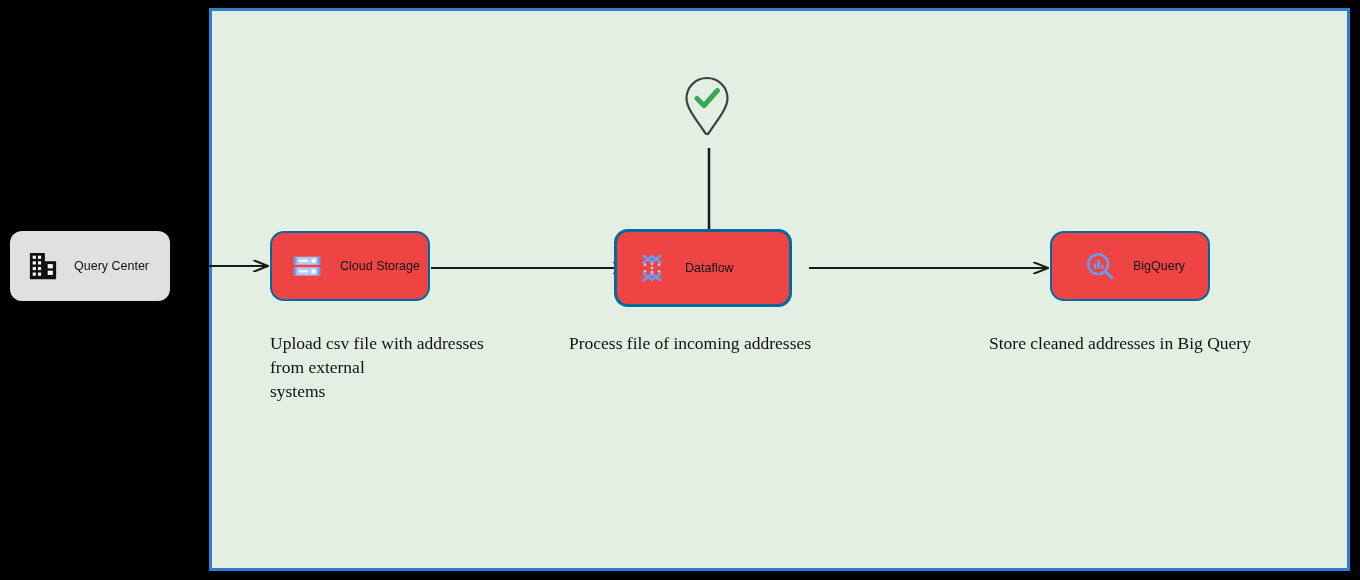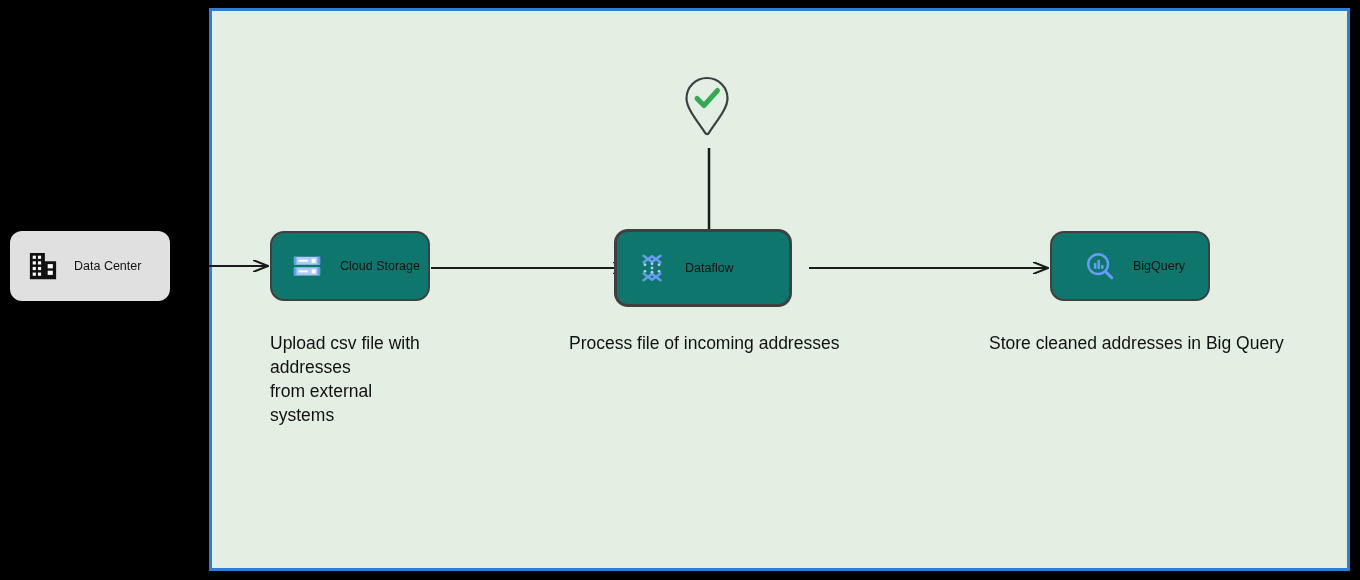--- a/index.html
+++ b/index.html
@@ -57,22 +57,22 @@
   .datacenter-label {
     font-size: 12.5px;
     color: #111111;
     margin-left: 16px;
     white-space: nowrap;
   }
 
   
   .svc-node {
     position: absolute;
-    background: #0f766e;
-    border: 2px solid #404040;
+    background: #ef4444;
+    border: 2px solid #0369a1;
     border-radius: 14px;
     display: flex;
     align-items: center;
     box-sizing: border-box;
   }
   .svc-node.emphasis {
     border-width: 3px;
   }
   .svc-icon {
     width: 30px;
@@ -113,20 +113,21 @@
     white-space: pre-line;
   }
 
   
   .caption {
     position: absolute;
     font-size: 17.5px;
     color: #111111;
     line-height: 24px;
     white-space: pre-line;
+    font-family: Liberation Serif, serif;
   }
   #caption-upload   { left: 270px; top: 331px; width: 230px; }
   #caption-process  { left: 569px; top: 331px; width: 400px; }
   #caption-store    { left: 989px; top: 331px; width: 400px; }
 
   
   #connectors {
     position: absolute;
     left: 0; top: 0;
     width: 1360px;
@@ -164,21 +165,21 @@
       <rect x="10.6" y="5" width="3.4" height="3.4" fill="#ffffff"></rect>
       <rect x="5" y="11" width="3.4" height="3.4" fill="#ffffff"></rect>
       <rect x="10.6" y="11" width="3.4" height="3.4" fill="#ffffff"></rect>
       <rect x="5" y="17" width="3.4" height="3.4" fill="#ffffff"></rect>
       <rect x="10.6" y="17" width="3.4" height="3.4" fill="#ffffff"></rect>
       <rect x="5" y="23" width="3.4" height="3.4" fill="#ffffff"></rect>
       <rect x="10.6" y="23" width="3.4" height="3.4" fill="#ffffff"></rect>
       <rect x="21" y="14" width="5.5" height="4.5" fill="#ffffff"></rect>
       <rect x="21" y="21" width="5.5" height="4.5" fill="#ffffff"></rect>
     </svg>
-    <span class="datacenter-label">Data Center</span>
+    <span class="datacenter-label">Query Center</span>
   </div>
 
   <div class="svc-node" id="node-cloud-storage">
     <svg class="svc-icon" viewBox="0 0 32 32" xmlns="http://www.w3.org/2000/svg">
       <rect x="2" y="6" width="28" height="8.6" rx="1" fill="#aecbfa"></rect>
       <rect x="2" y="6" width="2.8" height="8.6" fill="#669df6"></rect>
       <rect x="27.2" y="6" width="2.8" height="8.6" fill="#669df6"></rect>
       <rect x="7" y="9.3" width="10" height="2.1" fill="#ffffff"></rect>
       <rect x="21" y="8.3" width="4.2" height="4.2" fill="#ffffff"></rect>
       <rect x="2" y="17.4" width="28" height="8.6" rx="1" fill="#aecbfa"></rect>

